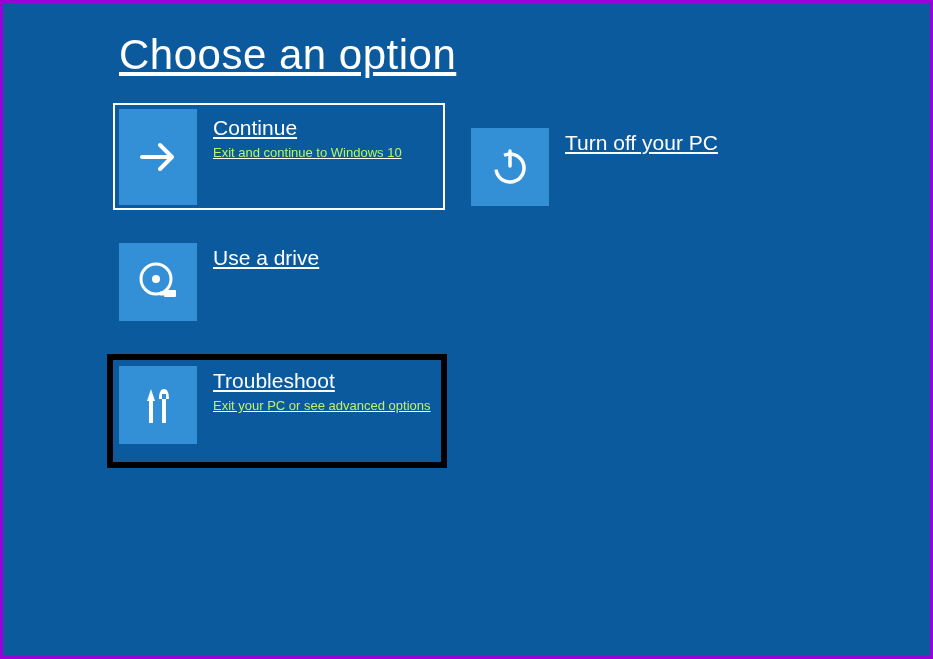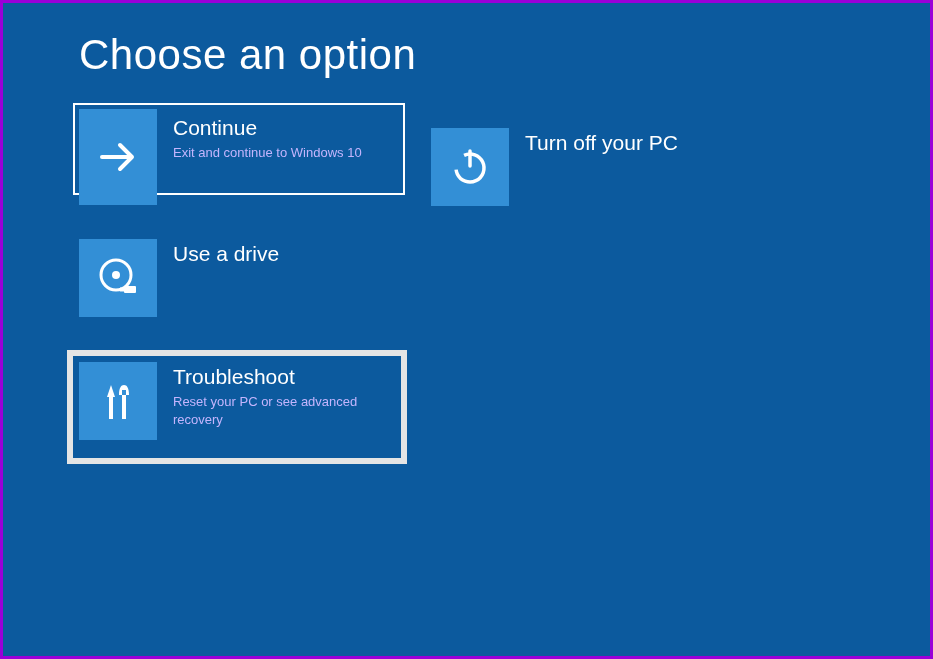--- a/index.html
+++ b/index.html
@@ -11,21 +11,22 @@
       width: 933px;
       height: 659px;
       background: #0c5a9e;
       border: 3px solid #9a00d8;
       font-family: "Segoe UI Light", "Segoe UI", Arial, sans-serif;
       color: #ffffff;
       overflow: hidden;
       position: relative;
     }
     .container {
-      padding: 28px 0 0 76px;
+      padding: 28px 0 0 116px;
+      text-decoration: underline;
     }
     .page-title {
       font-size: 42px;
       font-weight: 300;
       letter-spacing: 0.5px;
       margin-bottom: 30px;
     }
     .options {
       display: flex;
       flex-direction: column;
@@ -42,24 +43,24 @@
       width: 320px;
       cursor: pointer;
       margin-top: 19px;
     }
     .option-tile.selected {
       border: 2px solid #ffffff;
       padding: 4px;
       margin-left: -6px;
       margin-top: -6px;
       width: 332px;
-      height: 92px;
+      height: 107px;
     }
     .option-tile.highlighted-wrap {
-      border: 6px solid #e5e5e5;
+      border: 6px solid #000000;
       padding: 6px 6px 6px 6px;
       margin-left: -12px;
       width: 340px;
       height: 114px;
     }
     .tile-icon {
       width: 78px;
       height: 78px;
       background: #338fd6;
       flex: 0 0 78px;
@@ -82,21 +83,21 @@
     .tile-title {
       font-size: 21px;
       font-weight: 300;
       line-height: 1.2;
       margin-bottom: 4px;
     }
     .tile-desc {
       font-size: 13px;
       font-weight: 400;
       line-height: 1.35;
-      color: #c4b5fd;
+      color: #bef264;
     }
     .option-tile.small .tile-icon {
       width: 78px;
       height: 78px;
     }
     svg { display: block; }
   </style>
 </head>
 <body>
 
@@ -153,19 +154,19 @@
         <div class="tile-icon">
           <svg width="42" height="44" viewBox="0 0 42 44" fill="none">
             <rect x="12" y="18" width="4" height="22" fill="#ffffff"></rect>
             <path d="M10 18 L14 6 L18 18 Z" fill="#ffffff"></path>
             <rect x="25" y="16" width="4" height="24" fill="#ffffff"></rect>
             <path d="M22 16 C22 9 24 6 27 6 C30 6 32 9 32 16 L29 16 L29 11 L25 11 L25 16 Z" fill="#ffffff"></path>
           </svg>
         </div>
         <div class="tile-text">
           <div class="tile-title">Troubleshoot</div>
-          <div class="tile-desc">Reset your PC or see advanced recovery</div>
+          <div class="tile-desc">Exit your PC or see advanced options</div>
         </div>
       </div>
     </div>
 
   </div>
 </div>
 
 </body></html>

